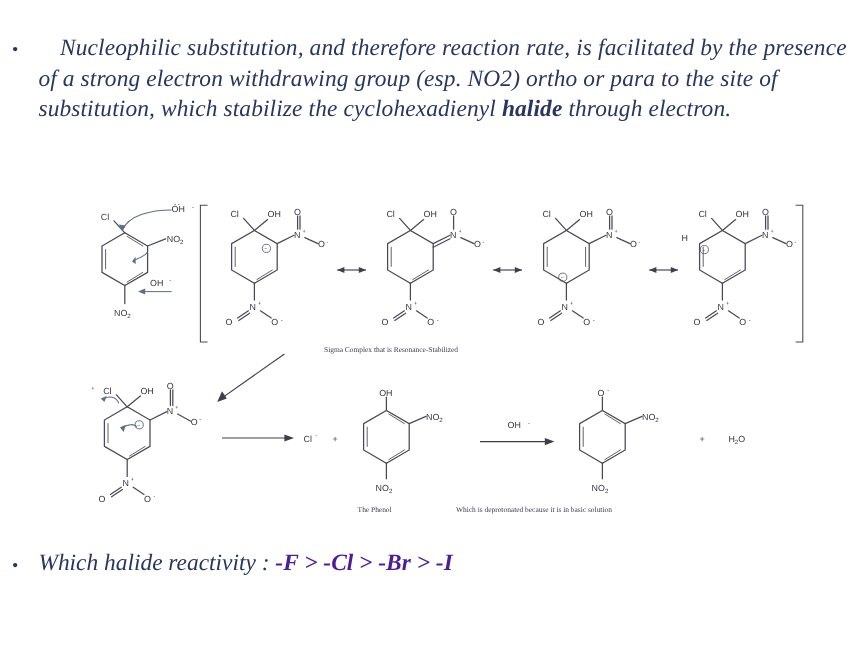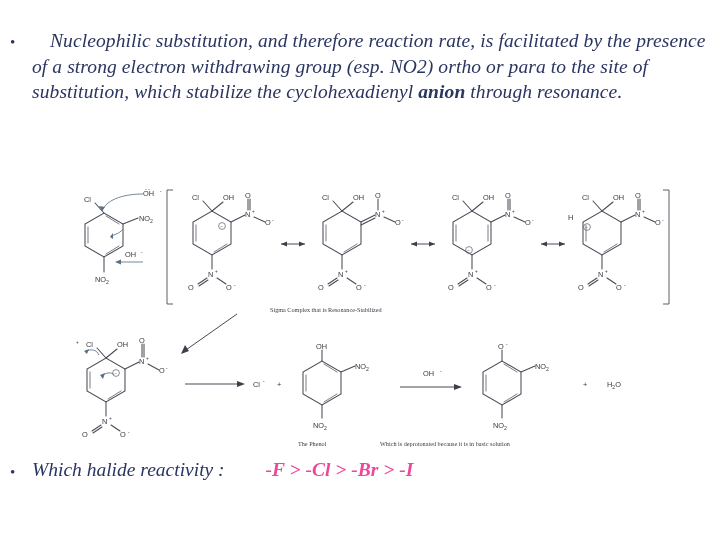--- a/index.html
+++ b/index.html
@@ -52,35 +52,33 @@
   .bullet-text b { font-weight: bold; font-style: italic; }
 
   .aryl-line {
     color: #2a3560;
     font-style: italic;
     font-size: 19.5px;
     line-height: 24px;
     white-space: nowrap;
   }
   .halide-series {
-    color: #ec4899;
+    color: #4c1d95;
     font-style: italic;
     font-weight: bold;
     font-size: 19.5px;
-    margin-left: 36px;
   }
 
   
   #scheme {
     position: absolute;
     left: 55px;
     top: 165px;
     width: 620px;
     height: 280px;
-    margin-top: 19px;
   }
   #scheme svg { display: block; }
 
   .cap {
     font-family: "Liberation Serif", serif;
     font-size: 6.2px;
     fill: #3b3b4a;
   }
   .atom {
     font-family: "Liberation Sans", sans-serif;
@@ -127,21 +125,21 @@
 </style>
 </head>
 <body>
 
 <div class="slide">
 
   <div class="bullet-block" id="bullet-main">
     <div class="bullet-dot">
       <span>•</span>
     </div>
-    <div class="bullet-text"><span>Nucleophilic substitution, and therefore reaction rate, is facilitated by the presence of a strong electron withdrawing group (esp. NO2) ortho or para to the site of substitution, which stabilize the cyclohexadienyl </span><b>anion</b><span> through resonance.</span></div>
+    <div class="bullet-text"><span>Nucleophilic substitution, and therefore reaction rate, is facilitated by the presence of a strong electron withdrawing group (esp. NO2) ortho or para to the site of substitution, which stabilize the cyclohexadienyl </span><b>halide</b><span> through electron.</span></div>
   </div>
 
   <div id="scheme">
     <svg width="620" height="280" viewBox="0 0 620 280" xmlns="http://www.w3.org/2000/svg">
 
       <g>
 
         <path class="bond" d="M30,40 L30,62 L49,73 L68,62 L68,40 L49,29 Z"></path>
         <path class="bond-thin" d="M33,43 L33,59"></path>
         <path class="bond-thin" d="M51,32 L64,40"></path>

